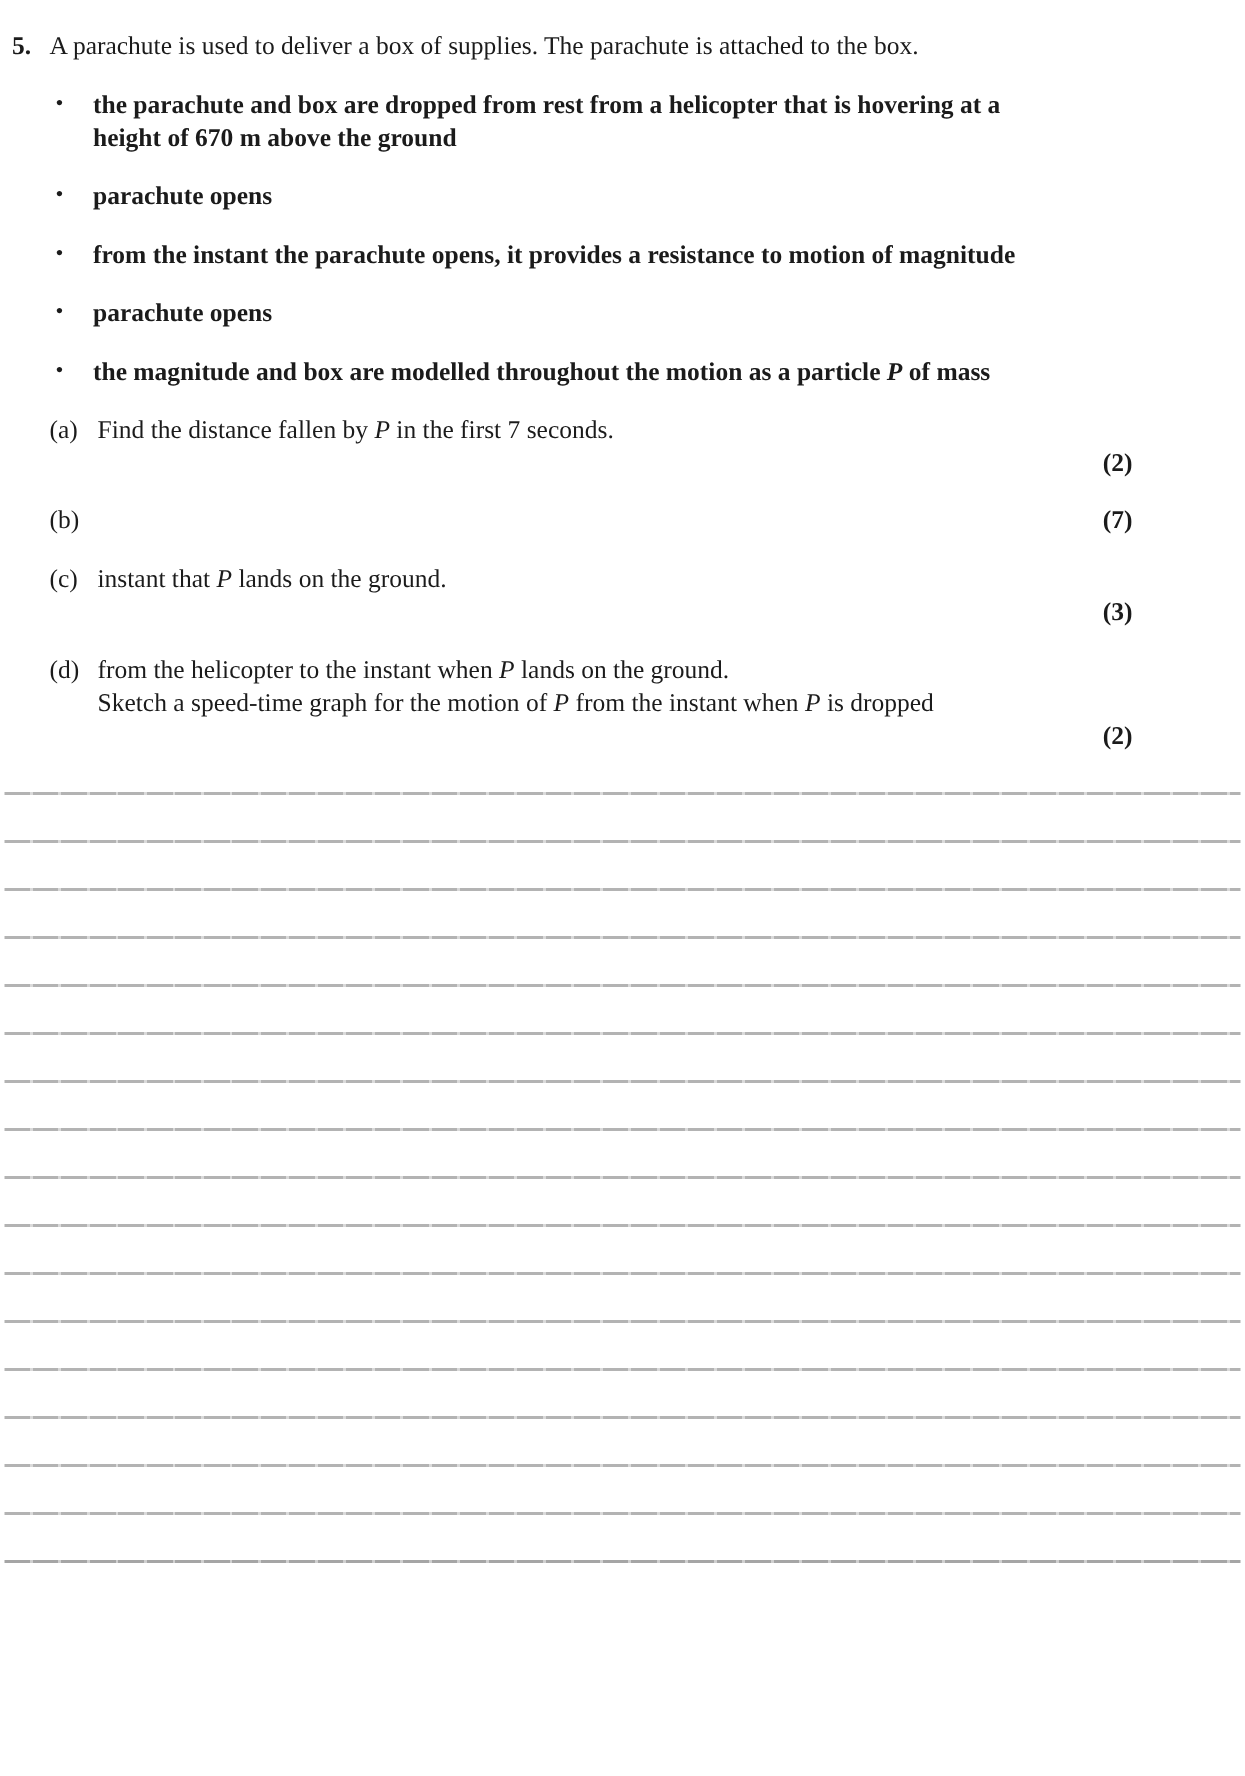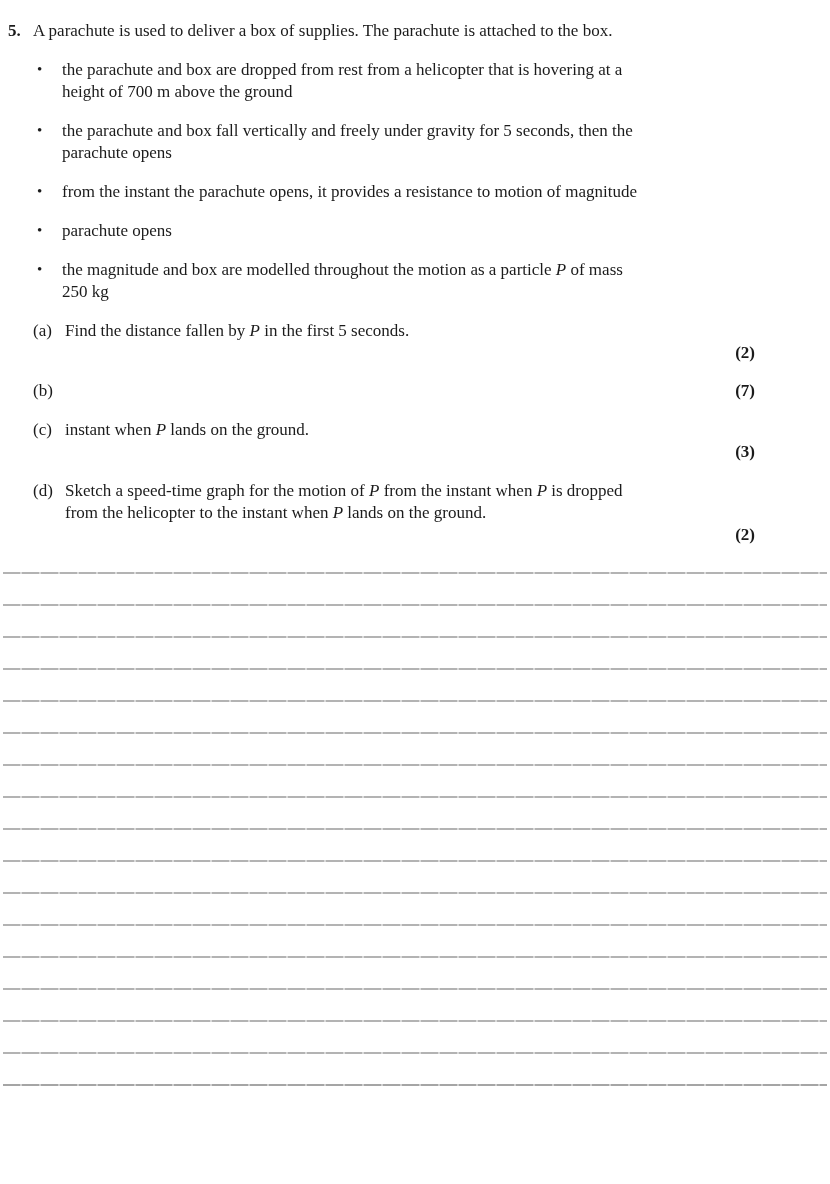--- a/index.html
+++ b/index.html
@@ -15,21 +15,21 @@
     color: #1b1b1b;
     overflow: hidden;
     position: relative;
   }
   .intro-row { position: relative; margin-bottom: 17px; }
   .qnum { position: absolute; left: 8px; top: 0; font-weight: bold; }
   .intro-text { display: block; margin-left: 33px; margin-right: 80px; }
 
   .bullet-row { position: relative; margin-bottom: 17px; }
   .bullet-dot { position: absolute; left: 37px; top: -1px; font-size: 15px; }
-  .bullet-lines { margin-left: 62px; margin-right: 80px; }
+  .bullet-lines { margin-left: 62px; margin-right: 80px; font-weight: bold; }
 
   .part-row { position: relative; margin-top: 16px; }
   .part-row.gap17 { margin-top: 17px; }
   .part-label { position: absolute; left: 33px; top: 0; }
   .part-lines { margin-left: 65px; margin-right: 80px; }
 
   .marks-row { text-align: right; padding-right: 75px; font-weight: bold; }
 
   .answer-lines { padding: 0 3px; }
   .answer-line {
@@ -48,74 +48,72 @@
 <div class="page">
   <div class="intro-row">
     <span class="qnum">5.</span>
     <span class="intro-text">A parachute is used to deliver a box of supplies. The parachute is attached to the box.</span>
   </div>
   <div id="bullets">
       <div class="bullet-row">
         <span class="bullet-dot">•</span>
         <div class="bullet-lines">
           <div class="line"><span>the parachute and box are dropped from rest from a helicopter that is hovering at a</span></div>
-          <div class="line"><span>height of 700 m above the ground</span></div>
+          <div class="line"><span>height of 670 m above the ground</span></div>
         </div>
       </div>
       <div class="bullet-row">
         <span class="bullet-dot">•</span>
         <div class="bullet-lines">
-          <div class="line"><span>the parachute and box fall vertically and freely under gravity for 5 seconds, then the</span></div>
           <div class="line"><span>parachute opens</span></div>
         </div>
       </div>
       <div class="bullet-row">
         <span class="bullet-dot">•</span>
         <div class="bullet-lines">
           <div class="line"><span>from the instant the parachute opens, it provides a resistance to motion of magnitude</span></div>
         </div>
       </div>
       <div class="bullet-row">
         <span class="bullet-dot">•</span>
         <div class="bullet-lines">
           <div class="line"><span>parachute opens</span></div>
         </div>
       </div>
       <div class="bullet-row">
         <span class="bullet-dot">•</span>
         <div class="bullet-lines">
           <div class="line"><span>the magnitude and box are modelled throughout the motion as a particle </span><i>P</i><span> of mass</span></div>
-          <div class="line"><span>250 kg</span></div>
         </div>
       </div>
     </div>
   <div id="parts">
       <div class="part-row" style="margin-top: 17px;">
         <span class="part-label">(a)</span>
         <div class="part-lines">
-          <div class="line"><span>Find the distance fallen by </span><i>P</i><span> in the first 5 seconds.</span></div>
+          <div class="line"><span>Find the distance fallen by </span><i>P</i><span> in the first 7 seconds.</span></div>
         </div>
       </div>
       <div class="marks-row"><span class="marks">(2)</span></div>
       <div class="part-row">
         <span class="part-label">(b)</span>
       </div>
       <div class="marks-row"><span class="marks">(7)</span></div>
       <div class="part-row gap17">
         <span class="part-label">(c)</span>
         <div class="part-lines">
-          <div class="line"><span>instant when </span><i>P</i><span> lands on the ground.</span></div>
+          <div class="line"><span>instant that </span><i>P</i><span> lands on the ground.</span></div>
         </div>
       </div>
       <div class="marks-row"><span class="marks">(3)</span></div>
       <div class="part-row gap17">
         <span class="part-label">(d)</span>
         <div class="part-lines">
+          <div class="line"><span>from the helicopter to the instant when </span><i>P</i><span> lands on the ground.</span></div>
           <div class="line"><span>Sketch a speed-time graph for the motion of </span><i>P</i><span> from the instant when </span><i>P</i><span> is dropped</span></div>
-          <div class="line"><span>from the helicopter to the instant when </span><i>P</i><span> lands on the ground.</span></div>
         </div>
       </div>
       <div class="marks-row"><span class="marks">(2)</span></div>
     </div>
   <div id="answer-lines" class="answer-lines">
       <div class="answer-line"></div>
       <div class="answer-line"></div>
       <div class="answer-line"></div>
       <div class="answer-line"></div>
       <div class="answer-line"></div>

